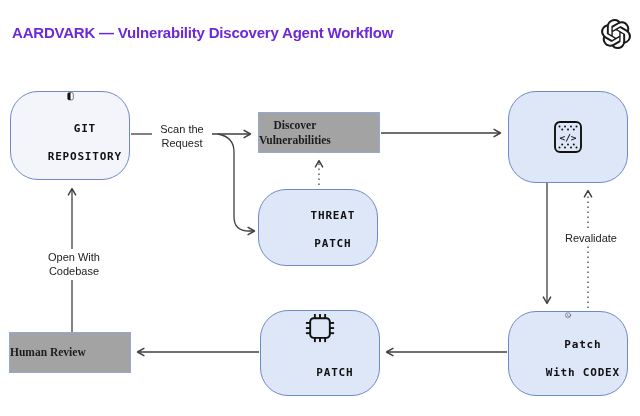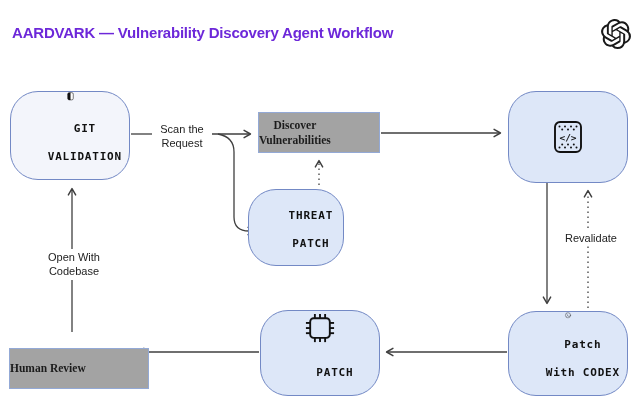--- a/index.html
+++ b/index.html
@@ -77,21 +77,21 @@
   </g>
 </svg>
 
 <div class="node git-fill" style="left:10px;top:91px;width:120px;height:89px;">
   <svg class="icon" width="31" height="35" viewBox="0 0 36 40">
     <rect x="5" y="3" width="26" height="34" rx="7" fill="#ffffff" stroke="#111" stroke-width="2.6"></rect>
     <path d="M18,3 H12 A7,7 0 0 0 5,10 V30 A7,7 0 0 0 12,37 H18 Z" fill="#111"></path>
   </svg>
   <div class="mono-label">
     <span>GIT</span><br>
-    <span>VALIDATION</span>
+    <span>REPOSITORY</span>
   </div>
 </div>
 
 <div class="box" style="left:258px;top:112px;width:122px;height:41px;">
   <div class="sans-label">
     <span>Discover</span><br>
     <span>Vulnerabilities</span>
   </div>
 </div>
 
@@ -111,21 +111,21 @@
         <circle cx="23.8" cy="25.5" r="1"></circle>
       <circle cx="9.5" cy="28.5" r="1"></circle>
         <circle cx="15" cy="28.5" r="1"></circle>
         <circle cx="21" cy="28.5" r="1"></circle>
         <circle cx="26.5" cy="28.5" r="1"></circle>
     </g>
     <text x="18" y="21.5" text-anchor="middle" font-family="DejaVu Sans Mono, monospace" font-size="9.5" font-weight="bold" fill="#111">&lt;/&gt;</text>
   </svg>
 </div>
 
-<div class="node" style="left:248px;top:189px;width:96px;height:77px;gap:5px;">
+<div class="node" style="left:258px;top:189px;width:120px;height:77px;gap:5px;">
   <svg class="icon" width="48" height="44" viewBox="0 0 48 44">
     <g fill="none" stroke="#111" stroke-width="2.3" stroke-linejoin="round">
       <circle cx="12" cy="10" r="6"></circle>
       <line x1="18.5" y1="10" x2="28" y2="10"></line>
       <rect x="28" y="4" width="12" height="12"></rect>
       <line x1="34" y1="16" x2="34" y2="27.5"></line>
       <circle cx="34" cy="34" r="6"></circle>
       <line x1="18" y1="34" x2="27.5" y2="34"></line>
       <path d="M11.5,27.5 L17.8,39.8 H5.2 Z"></path>
     </g>
@@ -166,21 +166,21 @@
       <path d="M11.5,12.5 L17.5,18 L11.5,23.5"></path>
       <line x1="20" y1="23.5" x2="26.5" y2="23.5"></line>
     </g>
   </svg>
   <div class="mono-label">
     <span>Patch</span><br>
     <span>With CODEX</span>
   </div>
 </div>
 
-<div class="box" style="left:9px;top:348px;width:140px;height:41px;">
+<div class="box" style="left:9px;top:332px;width:122px;height:41px;">
   <div class="sans-label">
     <span>Human Review</span>
   </div>
 </div>
 
 <div class="edge-label" style="left:152px;top:121px;width:56px;">
   <span>Scan the</span><br>
   <span>Request</span>
 </div>
 

